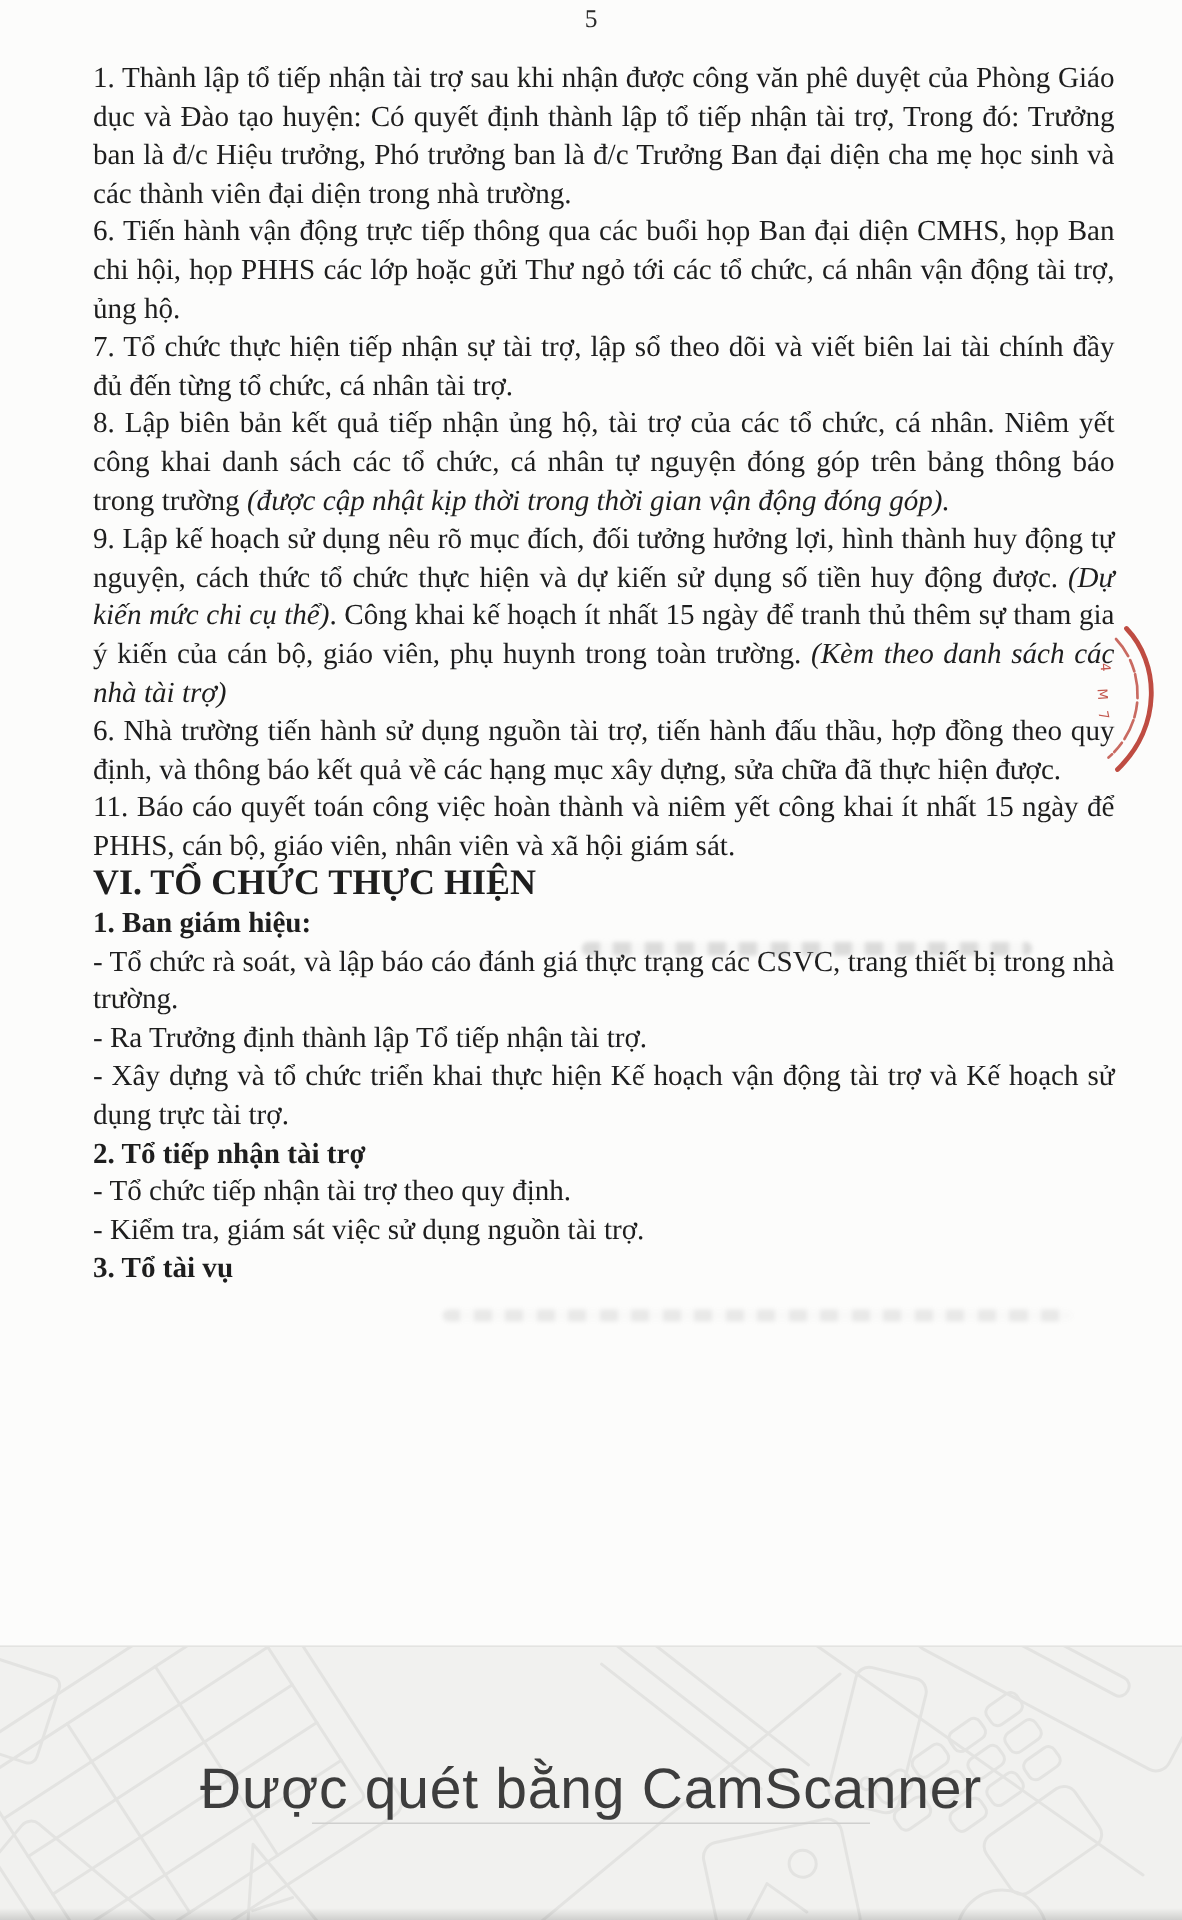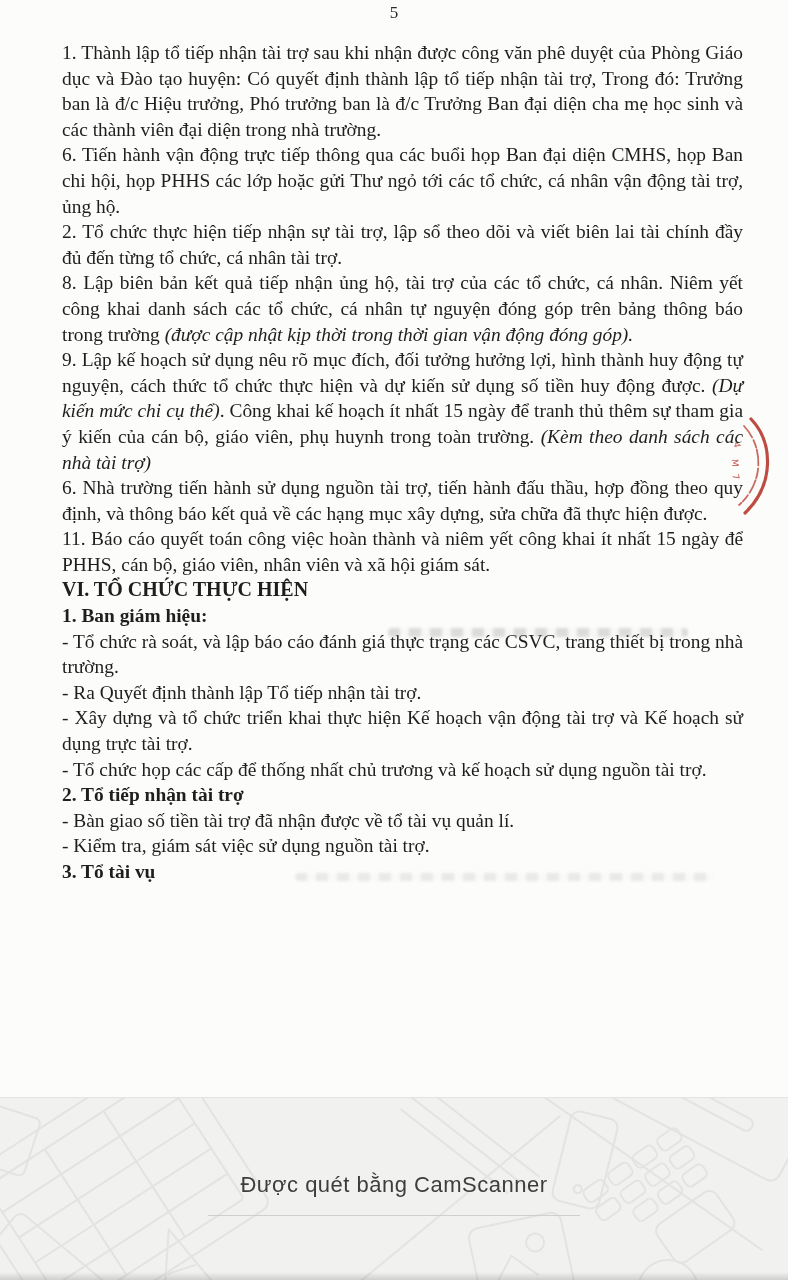--- a/index.html
+++ b/index.html
@@ -14,21 +14,21 @@
   .page-number{
     position:absolute;top:3px;left:0;right:0;
     text-align:center;font-size:17px;color:#2a2a2a;
   }
   .doc-body{
     position:absolute;left:62px;top:40px;width:681px;
     font-size:19.4px;line-height:25.6px;
     text-align:justify;
   }
   .para{margin:0;padding:0;}
-  .para.heading{font-weight:700;font-size:20px;}
+  .para.heading{font-weight:700;font-size:24px;}
   .para.subhead{font-weight:700;}
   .it{font-style:italic;}
   
   .smudge{
     position:absolute;border-radius:4px;
     background:repeating-linear-gradient(90deg,
       rgba(150,150,150,0.32) 0 12px, rgba(150,150,150,0.04) 12px 21px);
     filter:blur(1.4px);
   }
   .smudge-1{left:388px;top:628px;width:300px;height:9px;}
@@ -39,21 +39,21 @@
   .footer{
     position:absolute;left:0;right:0;top:1097px;bottom:0;
     background:#f1f1ef;border-top:1px solid #e3e3e1;
     overflow:hidden;
   }
   .doodles{position:absolute;left:0;top:0;}
   .watermark{
     position:absolute;left:0;right:0;top:74px;
     text-align:center;
     font-family:"Liberation Sans","DejaVu Sans",sans-serif;
-    font-size:22px;font-weight:400;color:#3d3d3d;
+    font-size:38px;font-weight:400;color:#3d3d3d;
     letter-spacing:0.5px;
   }
   .watermark-line{
     position:absolute;left:208px;top:117px;width:372px;height:1px;
     background:#cfcfce;
   }
   .photo-edge{
     position:absolute;left:0;right:0;bottom:0;height:8px;
     background:linear-gradient(to bottom, rgba(0,0,0,0), rgba(0,0,0,0.14));
   }
@@ -61,33 +61,32 @@
 </head>
 <body>
 
 <div class="page">
 
   <div class="page-number">5</div>
 
   <div class="doc-body" style="color: rgb(30, 30, 30);">
       <p class="para body"><span>1. Thành lập tổ tiếp nhận tài trợ sau khi nhận được công văn phê duyệt của Phòng Giáo dục và Đào tạo huyện: Có quyết định thành lập tổ tiếp nhận tài trợ, Trong đó: Trưởng ban là đ/c Hiệu trưởng, Phó trưởng ban là đ/c Trưởng Ban đại diện cha mẹ học sinh và các thành viên đại diện trong nhà trường.</span></p>
       <p class="para body"><span>6. Tiến hành vận động trực tiếp thông qua các buổi họp Ban đại diện CMHS, họp Ban chi hội, họp PHHS các lớp hoặc gửi Thư ngỏ tới các tổ chức, cá nhân vận động tài trợ, ủng hộ.</span></p>
-      <p class="para body"><span>2. Tổ chức thực hiện tiếp nhận sự tài trợ, lập sổ theo dõi và viết biên lai tài chính đầy đủ đến từng tổ chức, cá nhân tài trợ.</span></p>
+      <p class="para body"><span>7. Tổ chức thực hiện tiếp nhận sự tài trợ, lập sổ theo dõi và viết biên lai tài chính đầy đủ đến từng tổ chức, cá nhân tài trợ.</span></p>
       <p class="para body"><span>8. Lập biên bản kết quả tiếp nhận ủng hộ, tài trợ của các tổ chức, cá nhân. Niêm yết công khai danh sách các tổ chức, cá nhân tự nguyện đóng góp trên bảng thông báo trong trường </span><span class="it">(được cập nhật kịp thời trong thời gian vận động đóng góp).</span></p>
       <p class="para body"><span>9. Lập kế hoạch sử dụng nêu rõ mục đích, đối tưởng hưởng lợi, hình thành huy động tự nguyện, cách thức tổ chức thực hiện và dự kiến sử dụng số tiền huy động được. </span><span class="it">(Dự kiến mức chi cụ thể)</span><span>. Công khai kế hoạch ít nhất 15 ngày để tranh thủ thêm sự tham gia ý kiến của cán bộ, giáo viên, phụ huynh trong toàn trường. </span><span class="it">(Kèm theo danh sách các nhà tài trợ)</span></p>
       <p class="para body"><span>6. Nhà trường tiến hành sử dụng nguồn tài trợ, tiến hành đấu thầu, hợp đồng theo quy định, và thông báo kết quả về các hạng mục xây dựng, sửa chữa đã thực hiện được.</span></p>
       <p class="para body"><span>11. Báo cáo quyết toán công việc hoàn thành và niêm yết công khai ít nhất 15 ngày để PHHS, cán bộ, giáo viên, nhân viên và xã hội giám sát.</span></p>
       <p class="para heading"><span>VI. TỔ CHỨC THỰC HIỆN</span></p>
       <p class="para subhead"><span>1. Ban giám hiệu:</span></p>
       <p class="para body"><span>- Tổ chức rà soát, và lập báo cáo đánh giá thực trạng các CSVC, trang thiết bị trong nhà trường.</span></p>
-      <p class="para body"><span>- Ra Quyết định thành lập Tổ tiếp nhận tài trợ.</span></p>
+      <p class="para body"><span>- Ra Trưởng định thành lập Tổ tiếp nhận tài trợ.</span></p>
       <p class="para body"><span>- Xây dựng và tổ chức triển khai thực hiện Kế hoạch vận động tài trợ và Kế hoạch sử dụng trực tài trợ.</span></p>
-      <p class="para body"><span>- Tổ chức họp các cấp để thống nhất chủ trương và kế hoạch sử dụng nguồn tài trợ.</span></p>
       <p class="para subhead"><span>2. Tổ tiếp nhận tài trợ</span></p>
-      <p class="para body"><span>- Bàn giao số tiền tài trợ đã nhận được về tổ tài vụ quản lí.</span></p>
+      <p class="para body"><span>- Tổ chức tiếp nhận tài trợ theo quy định.</span></p>
       <p class="para body"><span>- Kiểm tra, giám sát việc sử dụng nguồn tài trợ.</span></p>
       <p class="para subhead"><span>3. Tổ tài vụ</span></p>
     </div>
 
   <div class="smudge smudge-1"></div>
   <div class="smudge smudge-2"></div>
 
   <div class="stamp">
     <svg width="58" height="100" viewBox="0 0 58 100" xmlns="http://www.w3.org/2000/svg">
       <g fill="none" stroke="#b8392e" stroke-linecap="round">

